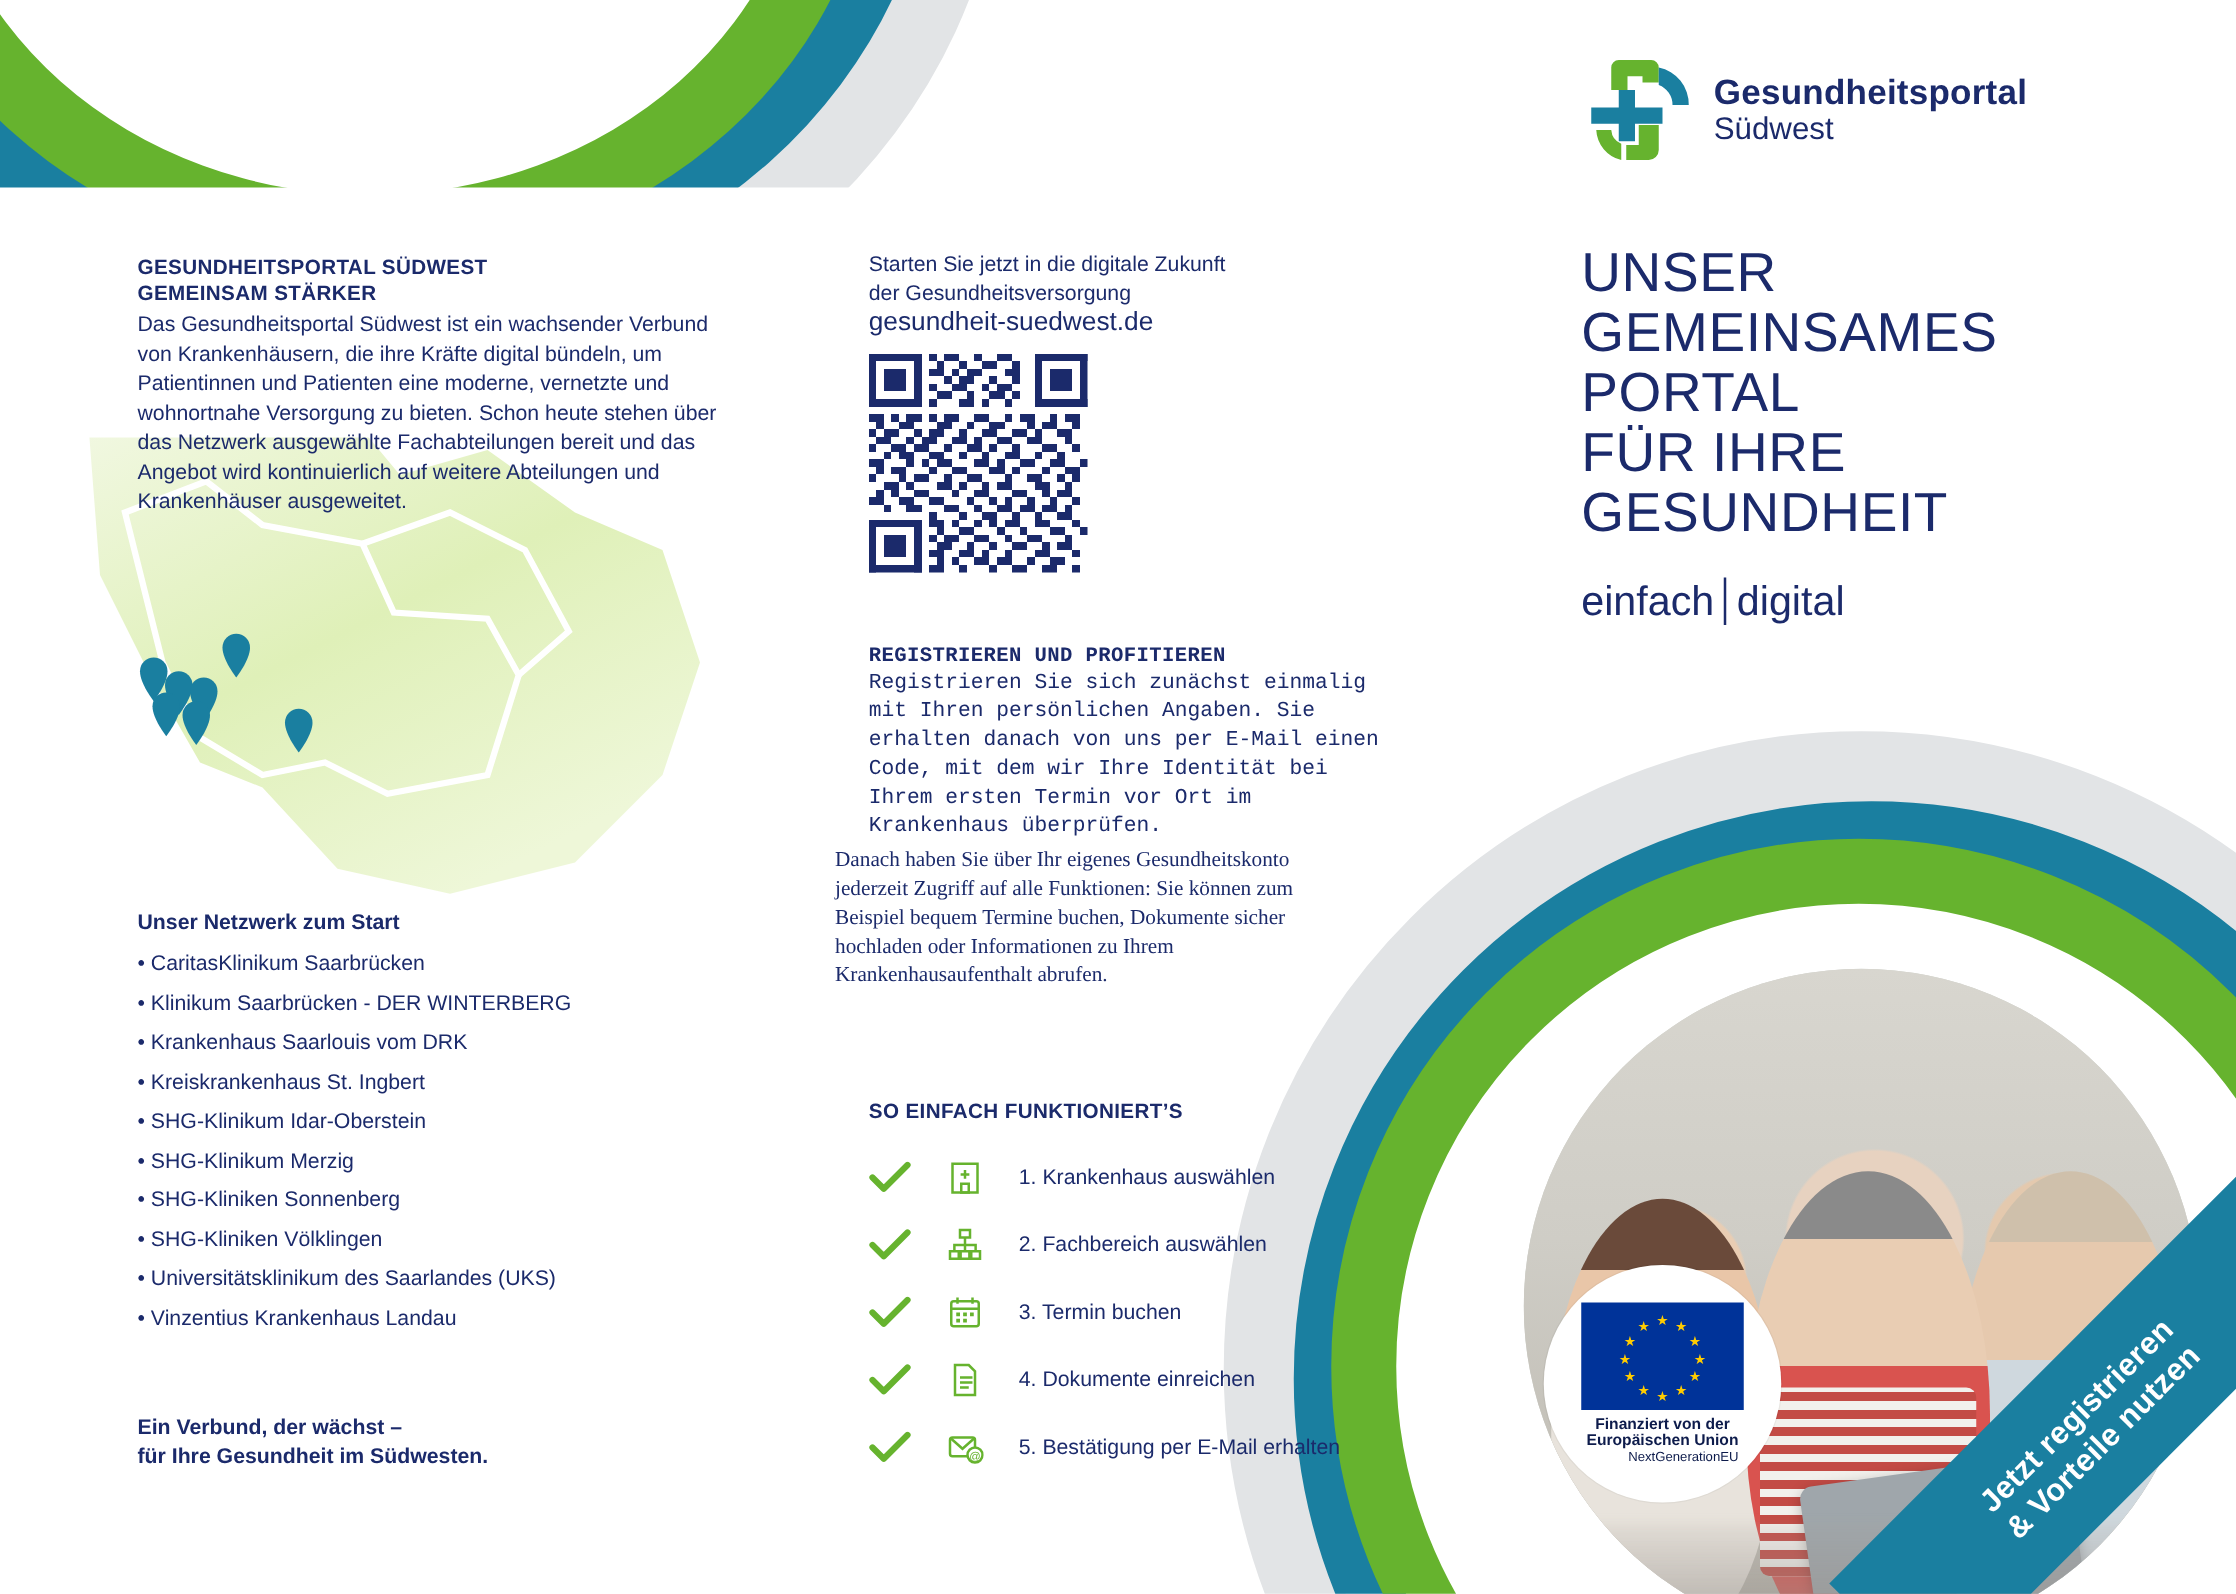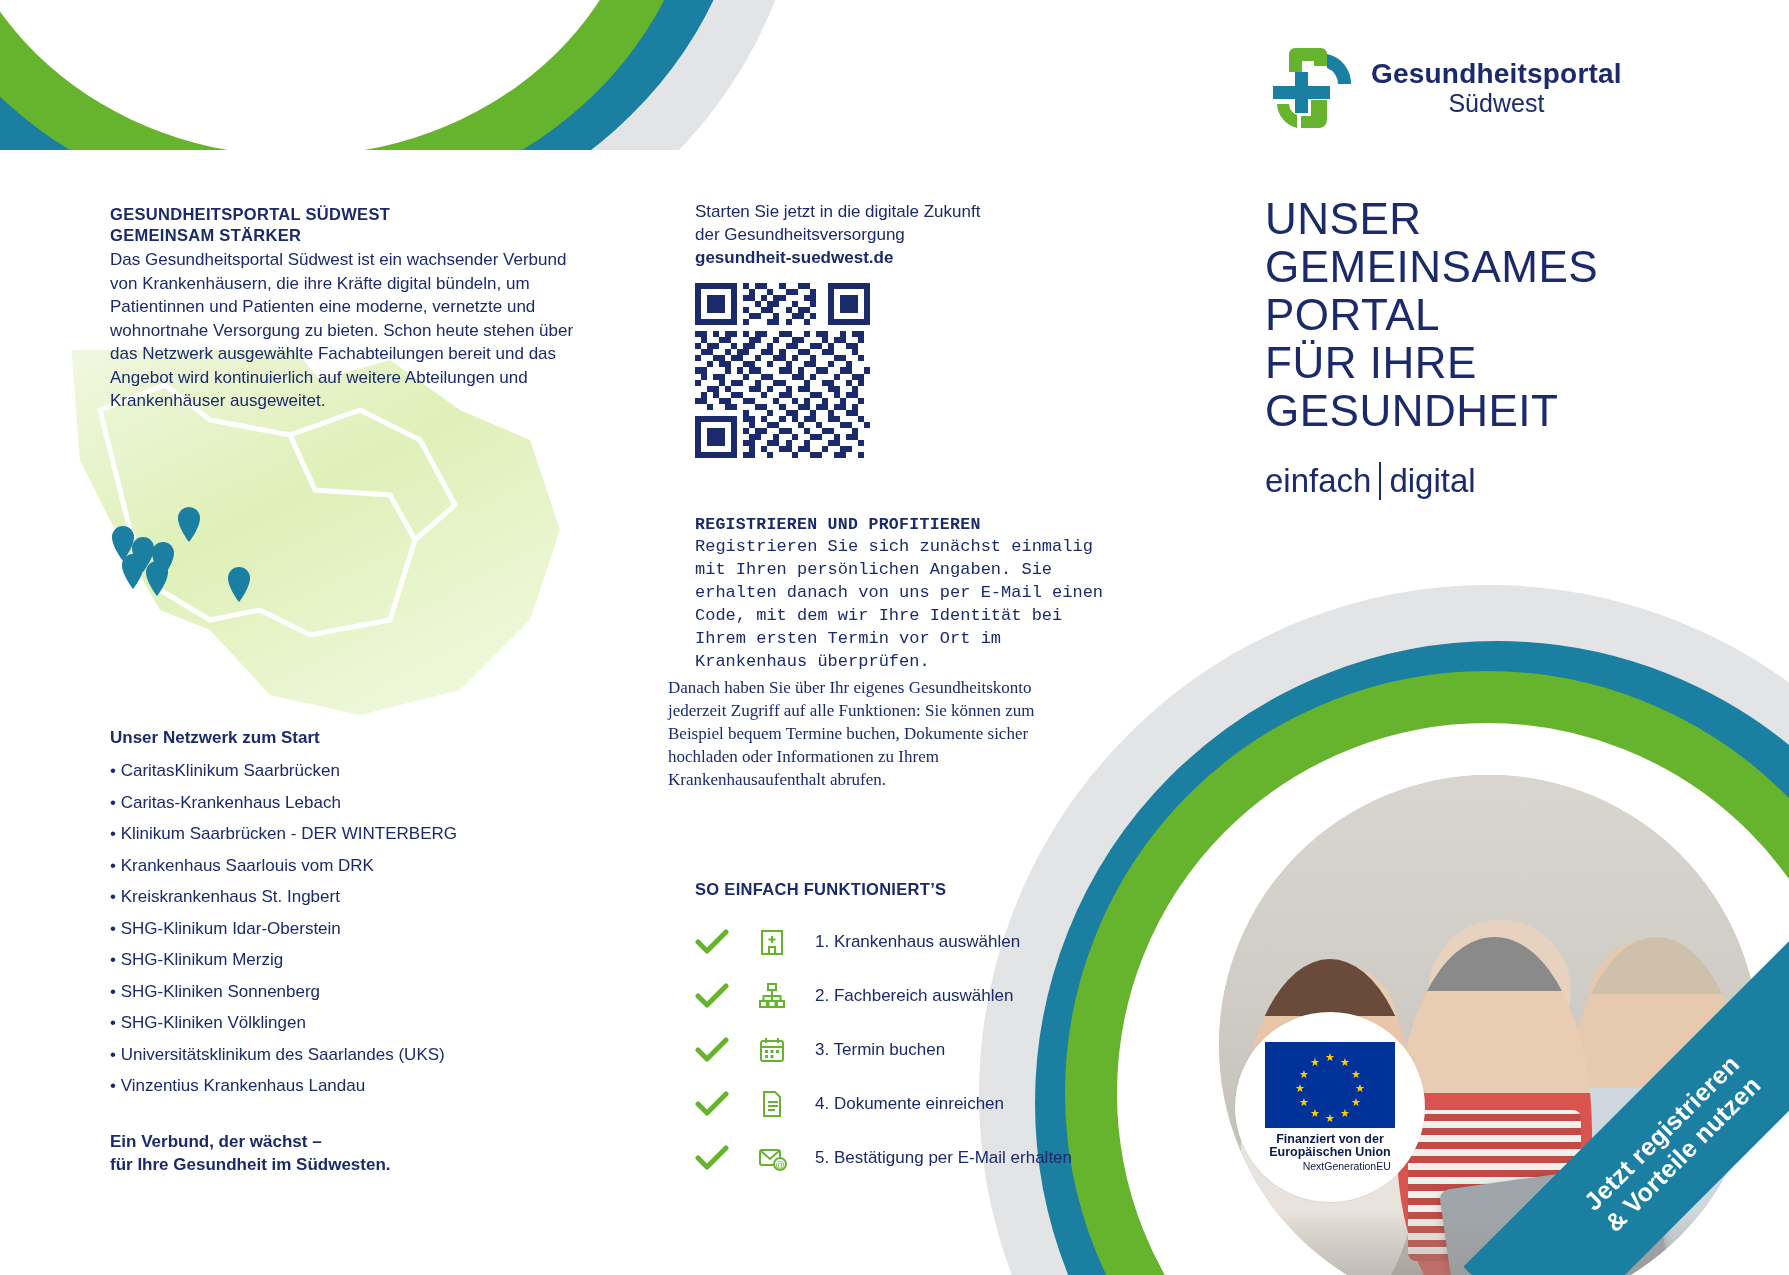--- a/index.html
+++ b/index.html
@@ -74,21 +74,21 @@
   .ribbon{
     position:absolute;right:-118px;bottom:72px;width:470px;height:120px;
     background:#1a7fa0;transform:rotate(-45deg);transform-origin:center;
     display:flex;align-items:center;justify-content:center;
   }
   .ribbon .rtxt{
     color:#fff;font-weight:bold;font-size:25px;line-height:30px;text-align:center;letter-spacing:.3px;
   }
 
   
-  .logo-wrap{position:absolute;left:1265px;top:42px;display:flex;align-items:center;gap:14px;text-align:center;}
+  .logo-wrap{position:absolute;left:1265px;top:42px;display:flex;align-items:center;gap:14px;}
   .logo-mark{width:92px;height:92px;position:relative;}
   .logo-text .lt1{font-size:28px;font-weight:bold;color:#1b2a6b;line-height:31px;letter-spacing:.2px;}
   .logo-text .lt2{font-size:25px;color:#1b2a6b;line-height:29px;}
 
   
   .headline{position:absolute;left:1265px;top:195px;width:480px;}
   .headline .hl{
     font-size:44px;line-height:48px;font-weight:normal;color:#1b2a6b;letter-spacing:.5px;
   }
   .sub{position:absolute;left:1265px;top:462px;display:flex;align-items:center;gap:8px;}
@@ -101,21 +101,21 @@
   .lead-body{font-size:17px;line-height:23.5px;margin-top:2px;}
   .map-wrap{position:absolute;left:60px;top:290px;width:520px;height:430px;z-index:-1;}
   .net-title{position:absolute;left:110px;top:728px;font-size:17px;font-weight:bold;}
   .net-list{position:absolute;left:110px;top:755px;width:480px;}
   .net-list li{list-style:none;font-size:17px;line-height:31.5px;}
   .closing{position:absolute;left:110px;top:1130px;font-size:17px;font-weight:bold;line-height:23px;}
 
   
   .col-mid{position:absolute;left:695px;top:200px;width:420px;}
   .mid-intro{font-size:17px;line-height:23px;}
-  .mid-url{font-size:17px;font-weight:bold;line-height:23px;}
+  .mid-url{font-size:21px;font-weight:normal;line-height:23px;}
   .qr{margin-top:14px;width:175px;height:175px;}
   .sec-title{font-size:16.5px;font-weight:bold;letter-spacing:.3px;margin-top:0;}
   .sec-body{font-size:17px;line-height:23px;margin-top:1px;}
   .block-reg{position:absolute;left:695px;top:515px;width:420px;font-family:Liberation Mono, monospace;}
   .block-reg2{position:absolute;left:668px;top:675px;width:375px;font-family:Liberation Serif, serif;}
   .block-steps{position:absolute;left:695px;top:880px;width:420px;}
   .steps{margin-top:16px;}
   .step{display:flex;align-items:center;height:54px;gap:28px;}
   .check{width:34px;height:26px;flex:0 0 34px;}
   .stepicon{width:30px;height:30px;flex:0 0 30px;}
@@ -231,21 +231,20 @@
 
   <div class="col-left">
     <div class="lead-title">GESUNDHEITSPORTAL SÜDWEST</div>
     <div class="lead-title">GEMEINSAM STÄRKER</div>
     <div class="lead-body">Das Gesundheitsportal Südwest ist ein wachsender Verbund von Krankenhäusern, die ihre Kräfte digital bündeln, um Patientinnen und Patienten eine moderne, vernetzte und wohnortnahe Versorgung zu bieten. Schon heute stehen über das Netzwerk ausgewählte Fachabteilungen bereit und das Angebot wird kontinuierlich auf weitere Abteilungen und Krankenhäuser ausgeweitet.</div>
   </div>
 
   <div class="net-title">Unser Netzwerk zum Start</div>
   <ul class="net-list">
     <li>• CaritasKlinikum Saarbrücken</li>
-    <li>• Caritas-Krankenhaus Lebach</li>
     <li>• Klinikum Saarbrücken - DER WINTERBERG</li>
     <li>• Krankenhaus Saarlouis vom DRK</li>
     <li>• Kreiskrankenhaus St. Ingbert</li>
     <li>• SHG-Klinikum Idar-Oberstein</li>
     <li>• SHG-Klinikum Merzig</li>
     <li>• SHG-Kliniken Sonnenberg</li>
     <li>• SHG-Kliniken Völklingen</li>
     <li>• Universitätsklinikum des Saarlandes (UKS)</li>
     <li>• Vinzentius Krankenhaus Landau</li>
   </ul>

